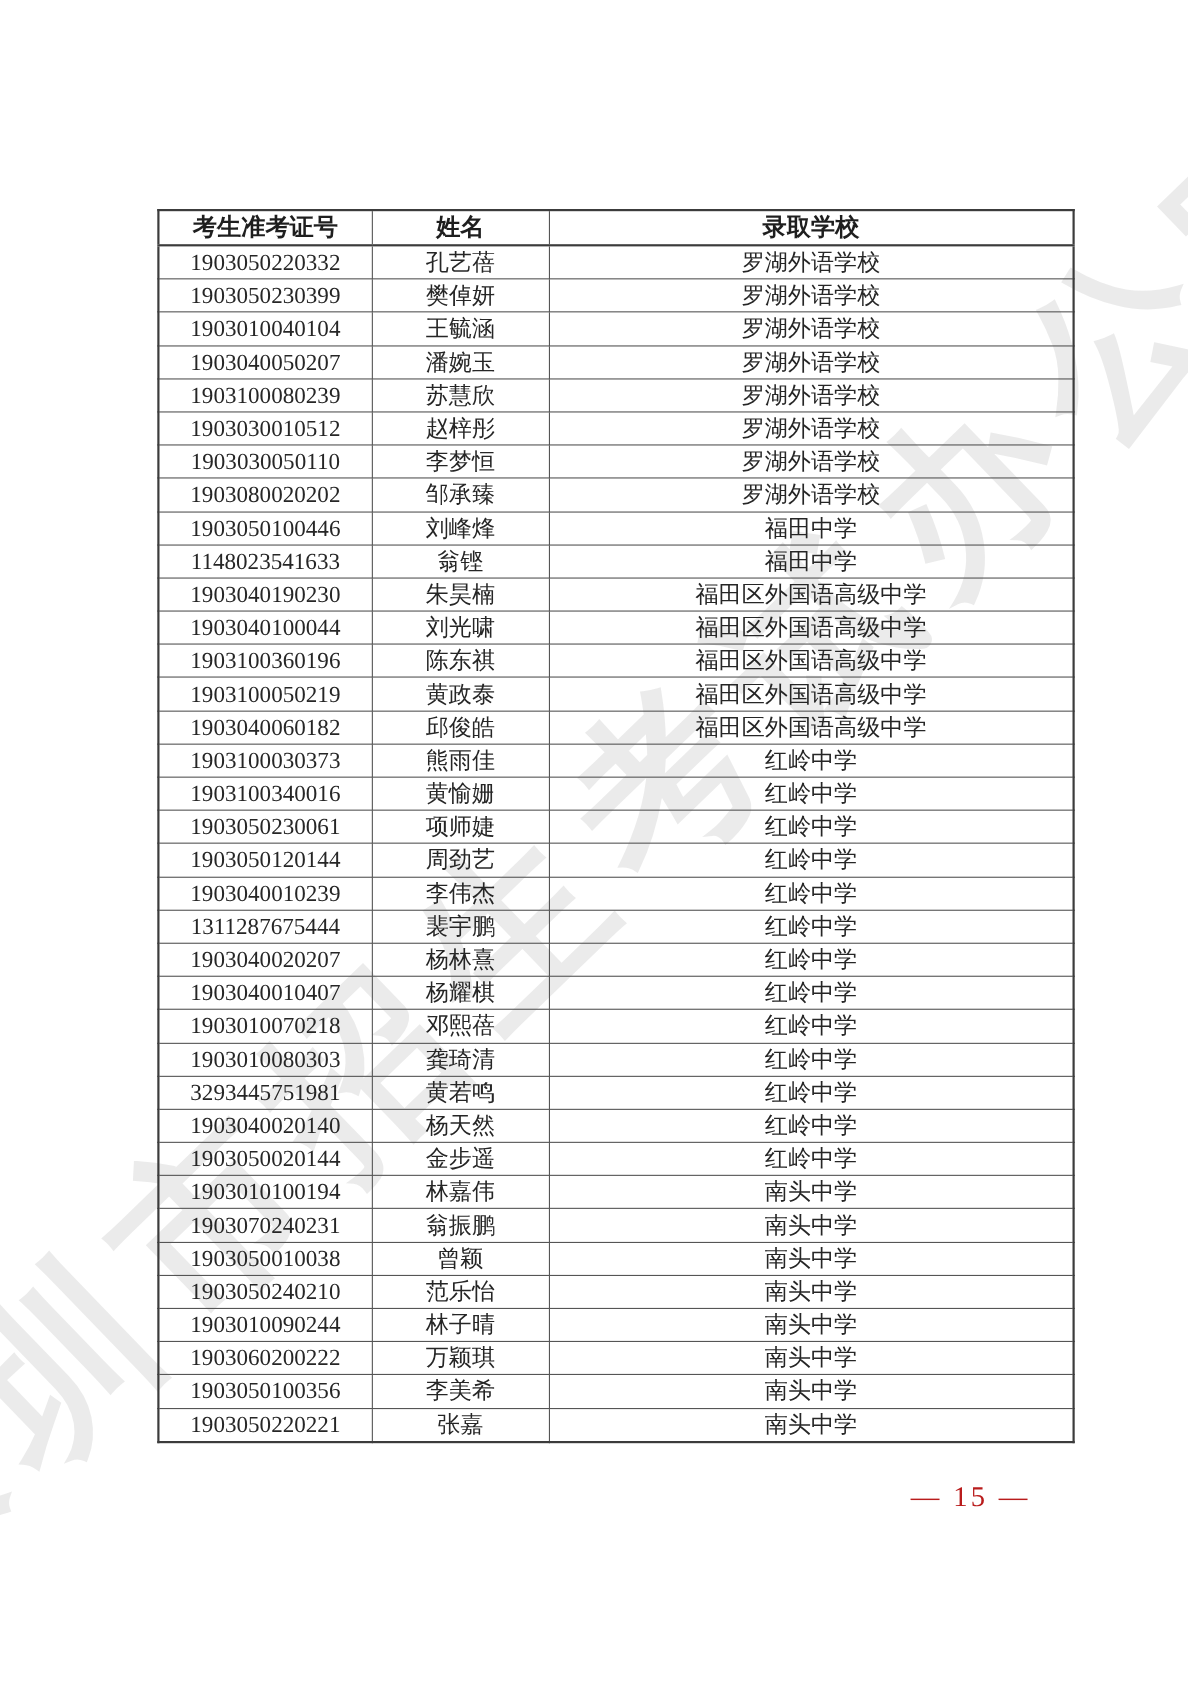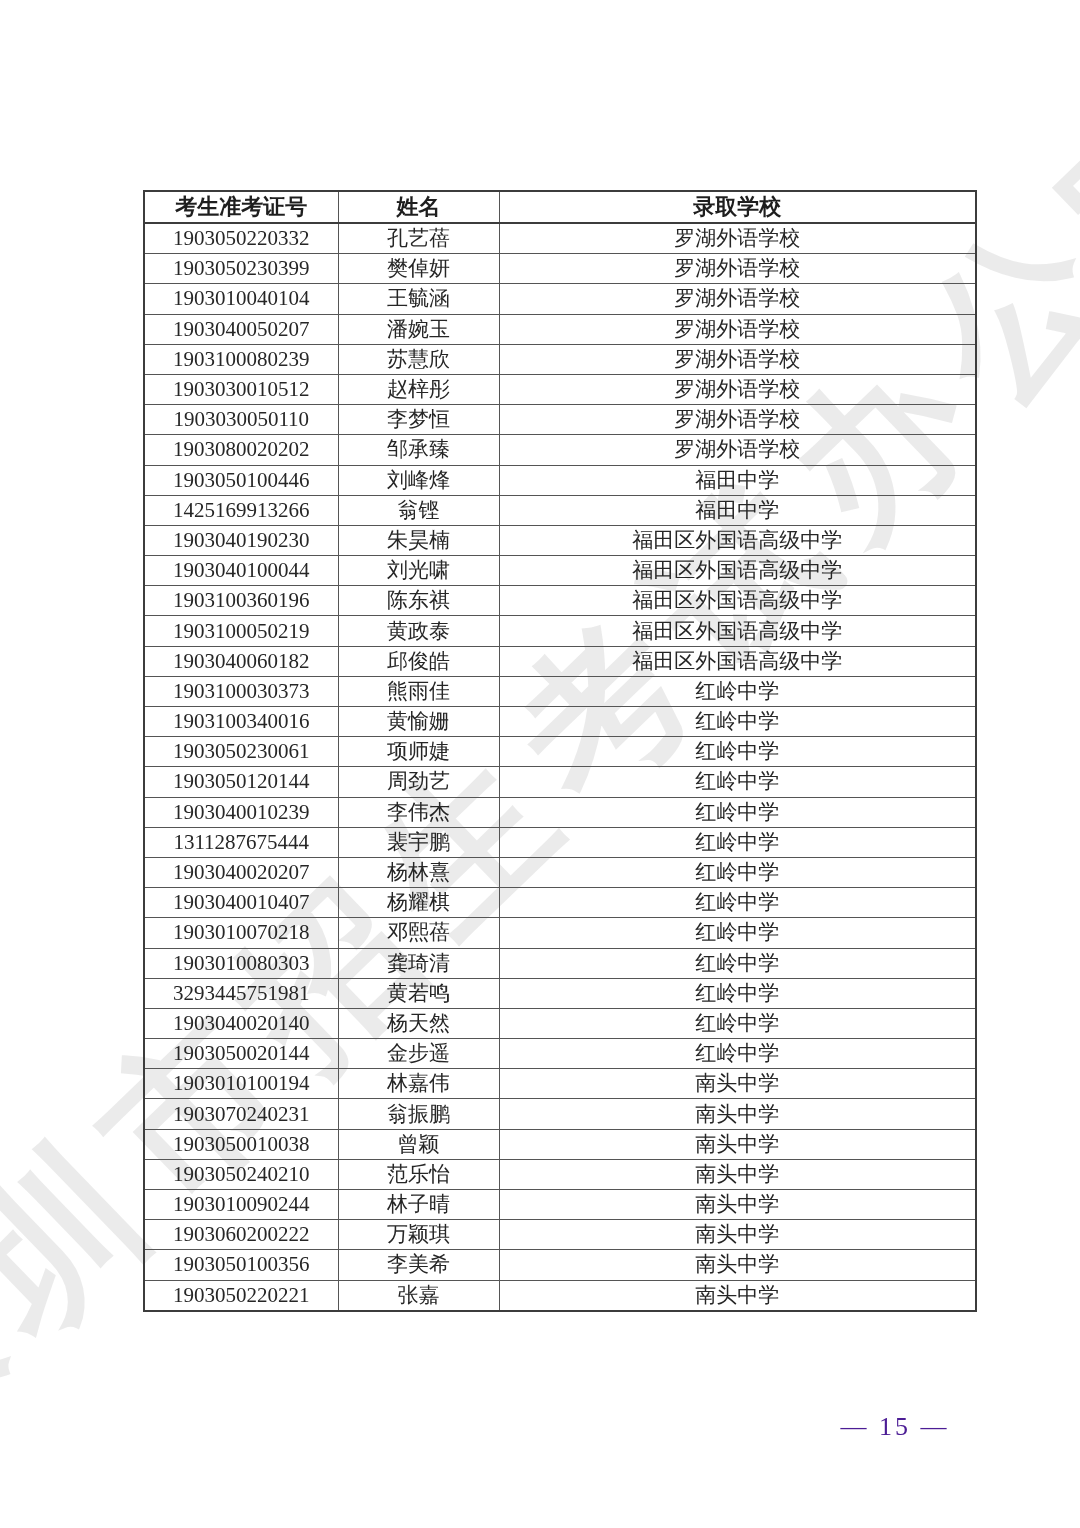--- a/index.html
+++ b/index.html
@@ -69,25 +69,25 @@
     color: #262626;
     text-align: center;
     vertical-align: middle;
     padding: 0;
     line-height: 1;
     background: transparent;
   }
   .page-number {
     position: absolute;
     left: 828px;
-    top: 1412px;
+    top: 1346px;
     width: 134px;
-    text-align: center;
+    text-align: left;
     font-size: 26px;
-    color: #4c1d95;
+    color: #b91c1c;
     letter-spacing: 3px;
     z-index: 1;
   }
 </style>
 </head>
 <body>
 
 <div class="page">
 
   <div class="watermark">深圳市招生考试办公室</div>
@@ -145,21 +145,21 @@
           <td>1903080020202</td>
           <td>邹承臻</td>
           <td>罗湖外语学校</td>
         </tr>
         <tr>
           <td>1903050100446</td>
           <td>刘峰烽</td>
           <td>福田中学</td>
         </tr>
         <tr>
-          <td>1425169913266</td>
+          <td>1148023541633</td>
           <td>翁铿</td>
           <td>福田中学</td>
         </tr>
         <tr>
           <td>1903040190230</td>
           <td>朱昊楠</td>
           <td>福田区外国语高级中学</td>
         </tr>
         <tr>
           <td>1903040100044</td>

